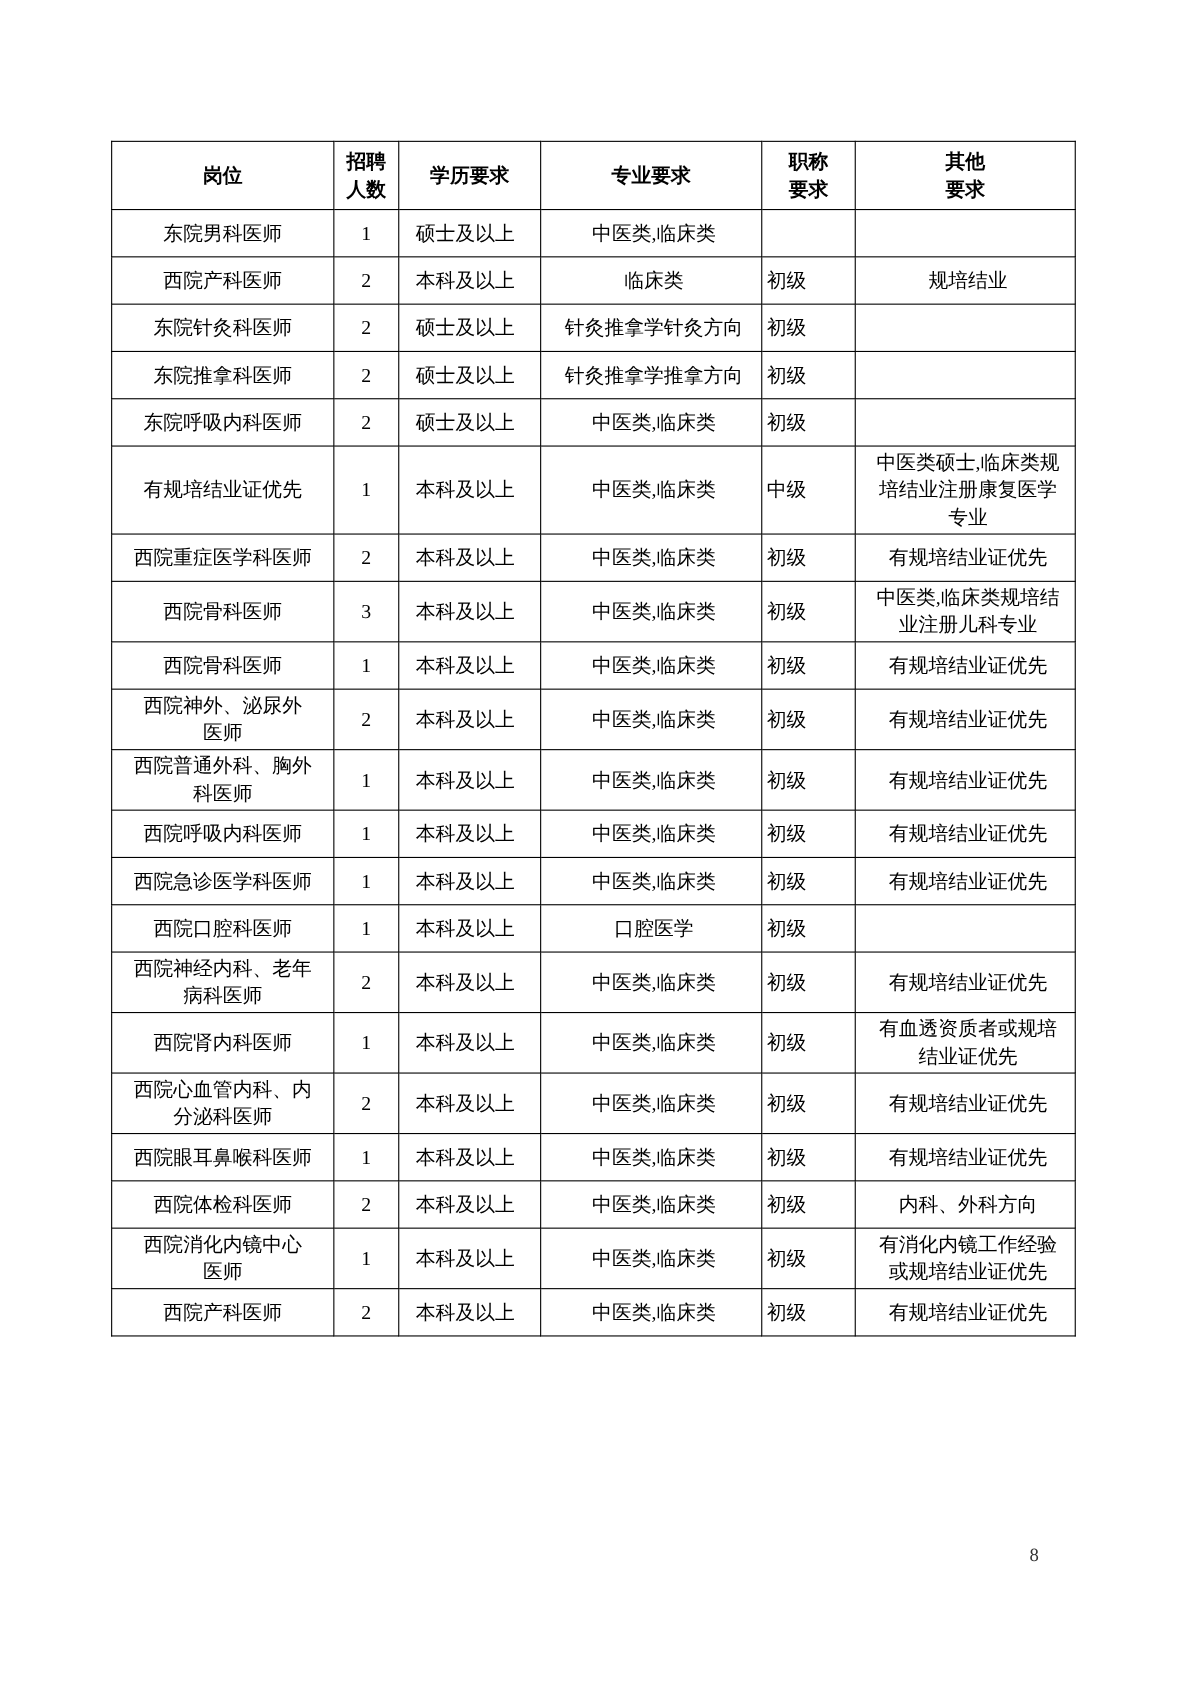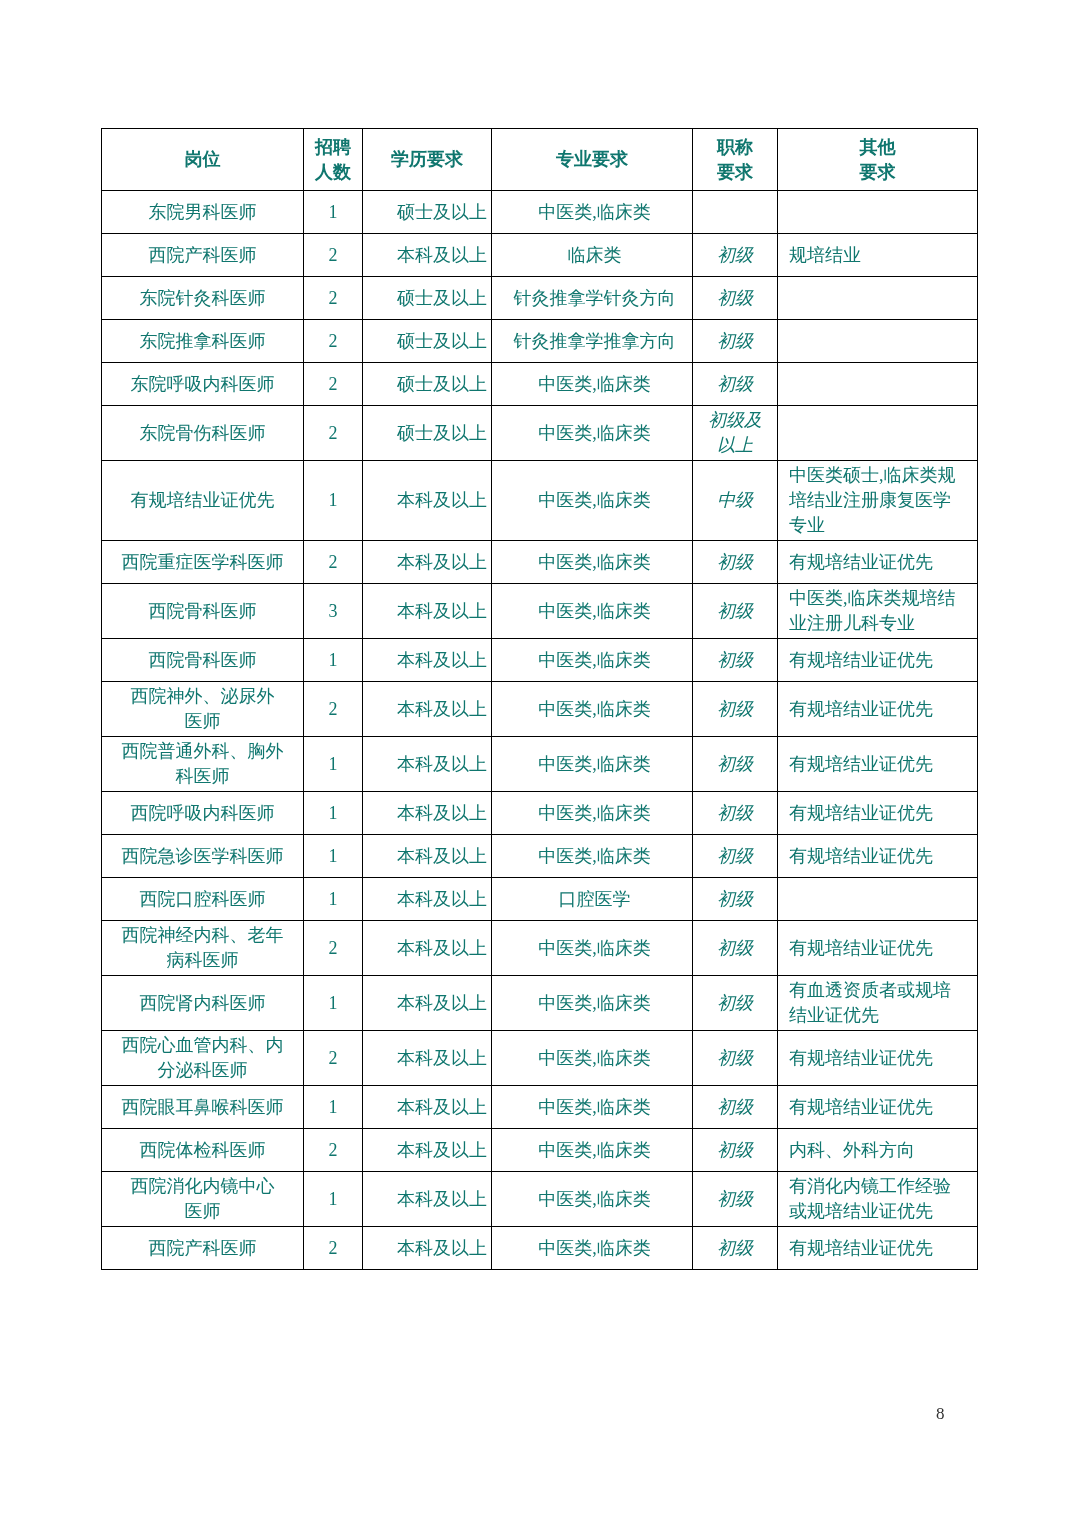--- a/index.html
+++ b/index.html
@@ -16,21 +16,21 @@
     color: #000000;
   }
   table.recruit-table {
     position: absolute;
     left: 101px;
     top: 128px;
     width: 876px;
     border-collapse: collapse;
     table-layout: fixed;
     font-size: 18px;
-    color: #0f766e;
+    color: #000000;
   }
   .recruit-table th,
   .recruit-table td {
     border: 1px solid #000000;
     border-top-width: 1.5px;
     border-bottom-width: 1.5px;
     padding: 2px 10px;
     vertical-align: middle;
     line-height: 25px;
     white-space: pre-line;
@@ -42,24 +42,24 @@
   .recruit-table tbody tr {
     height: 43px;
   }
   .recruit-table th {
     font-weight: bold;
     text-align: center;
     font-size: 18px;
   }
   td.c-position { text-align: center; padding-left: 6px; padding-right: 6px; }
   td.c-count    { text-align: center; }
-  td.c-education{ text-align: right; padding-left: 15px; padding-right: 4px; }
+  td.c-education{ text-align: left; padding-left: 15px; padding-right: 4px; }
   td.c-major    { text-align: center; padding-left: 11px; padding-right: 6px; }
-  td.c-title    { text-align: center; padding-left: 4px; padding-right: 4px; font-style: italic; }
-  td.c-other    { text-align: left; padding-left: 11px; padding-right: 6px; }
+  td.c-title    { padding-left: 4px; padding-right: 4px; }
+  td.c-other    { text-align: center; padding-left: 11px; padding-right: 6px; }
   .page-number {
     position: absolute;
     left: 936px;
     top: 1404px;
     font-size: 17px;
     color: #333333;
     font-family: "Liberation Serif", "DejaVu Serif", serif;
   }
 </style>
 </head>
@@ -124,29 +124,20 @@
   </tr>
         <tr>
     <td class="c-position">东院呼吸内科医师</td>
     <td class="c-count">2</td>
     <td class="c-education">硕士及以上</td>
     <td class="c-major">中医类,临床类</td>
     <td class="c-title">初级</td>
     <td class="c-other"></td>
   </tr>
         <tr>
-    <td class="c-position">东院骨伤科医师</td>
-    <td class="c-count">2</td>
-    <td class="c-education">硕士及以上</td>
-    <td class="c-major">中医类,临床类</td>
-    <td class="c-title">初级及
-以上</td>
-    <td class="c-other"></td>
-  </tr>
-        <tr>
     <td class="c-position">有规培结业证优先</td>
     <td class="c-count">1</td>
     <td class="c-education">本科及以上</td>
     <td class="c-major">中医类,临床类</td>
     <td class="c-title">中级</td>
     <td class="c-other">中医类硕士,临床类规
 培结业注册康复医学
 专业</td>
   </tr>
         <tr>

